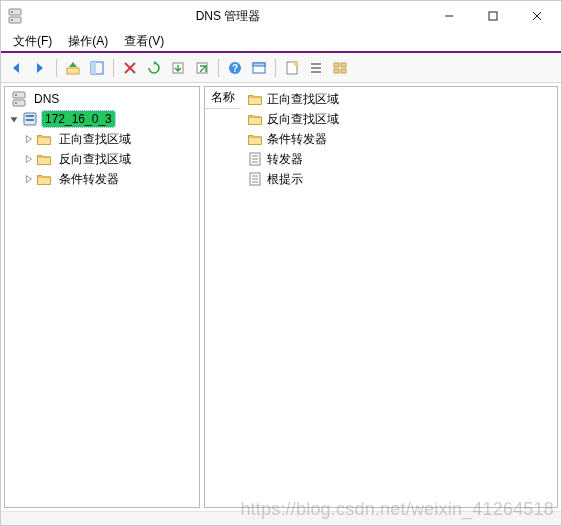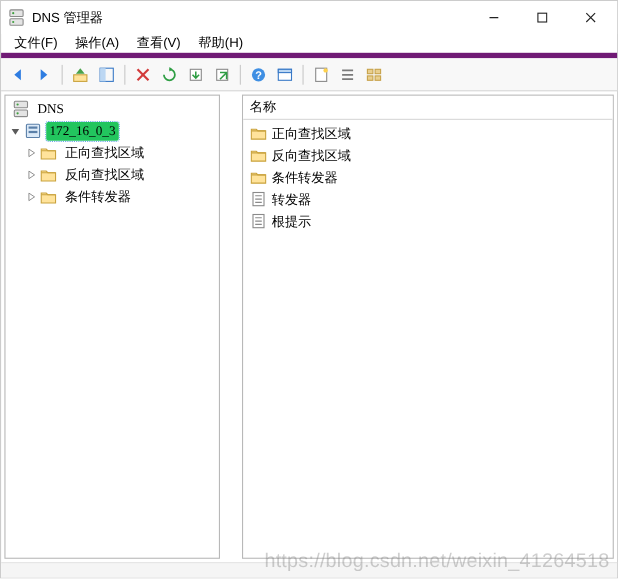--- a/index.html
+++ b/index.html
@@ -10,20 +10,21 @@
     font-size: 12px;
     background: #fff;
     color: #000;
     overflow: hidden;
   }
   .window {
     width: 562px; height: 526px;
     border: 1px solid #ccc;
     display: flex; flex-direction: column;
     background: #fff;
+    text-align: center;
   }
   
   .titlebar {
     height: 30px;
     display: flex; align-items: center;
     padding: 0 2px 0 6px;
     background: #fff;
   }
   .titlebar .app-icon { width: 16px; height: 16px; margin-right: 6px; flex:0 0 auto;}
   .titlebar .title { flex: 1 1 auto; font-size: 12px; }
@@ -31,21 +32,21 @@
     width: 44px; height: 28px;
     display: flex; align-items: center; justify-content: center;
     font-size: 11px;
   }
   .winbtn svg { pointer-events:none; }
   
   .menubar {
     height: 22px;
     display: flex; align-items: center;
     padding: 0 4px;
-    border-bottom: 5px solid #701a75;
+    border-bottom: 2px solid #701a75;
   }
   .menuitem {
     padding: 2px 8px;
     font-size: 12px;
   }
   
   .toolbar {
     height: 30px;
     display: flex; align-items: center;
     padding: 0 4px;
@@ -73,27 +74,27 @@
   .tree-pane {
     width: 196px;
     border: 1px solid #b8b8b8;
     margin: 3px 2px 3px 3px;
     overflow: auto;
     background:#fff;
   }
   .list-pane {
     flex: 1 1 auto;
     border: 1px solid #b8b8b8;
-    margin: 3px 3px 3px 18px;
+    margin: 3px 3px 3px 2px;
     overflow: auto;
     background:#fff;
-    display:flex; flex-direction:column;
-  }
-  
-  .tree { padding: 2px 2px; font-family: Liberation Serif, serif; }
+    display:flex; flex-direction:row;
+  }
+  
+  .tree { padding: 2px 2px; }
   .tree-row {
     display: flex; align-items: center;
     height: 20px;
     padding-right: 4px;
     white-space: nowrap;
   }
   .tree-toggle {
     width: 14px; height: 14px;
     display:flex; align-items:center; justify-content:center;
     margin-right: 1px;
@@ -248,21 +249,20 @@
           <line x1="1" y1="1" x2="9" y2="9" stroke="#222"></line>
           <line x1="9" y1="1" x2="1" y2="9" stroke="#222"></line>
         </svg>
     </div>
   </div>
 
   <div class="menubar">
     <div class="menuitem">文件(F)</div>
     <div class="menuitem">操作(A)</div>
     <div class="menuitem">查看(V)</div>
-    <div class="menuitem">帮助(H)</div>
   </div>
 
   <div class="toolbar">
     <div class="tbtn" title="后退">
         <svg width="16" height="16" viewBox="0 0 16 16">
           <use href="#ico-arrow-left"></use>
         </svg>
       </div>
     <div class="tbtn" title="前进">
         <svg width="16" height="16" viewBox="0 0 16 16">

